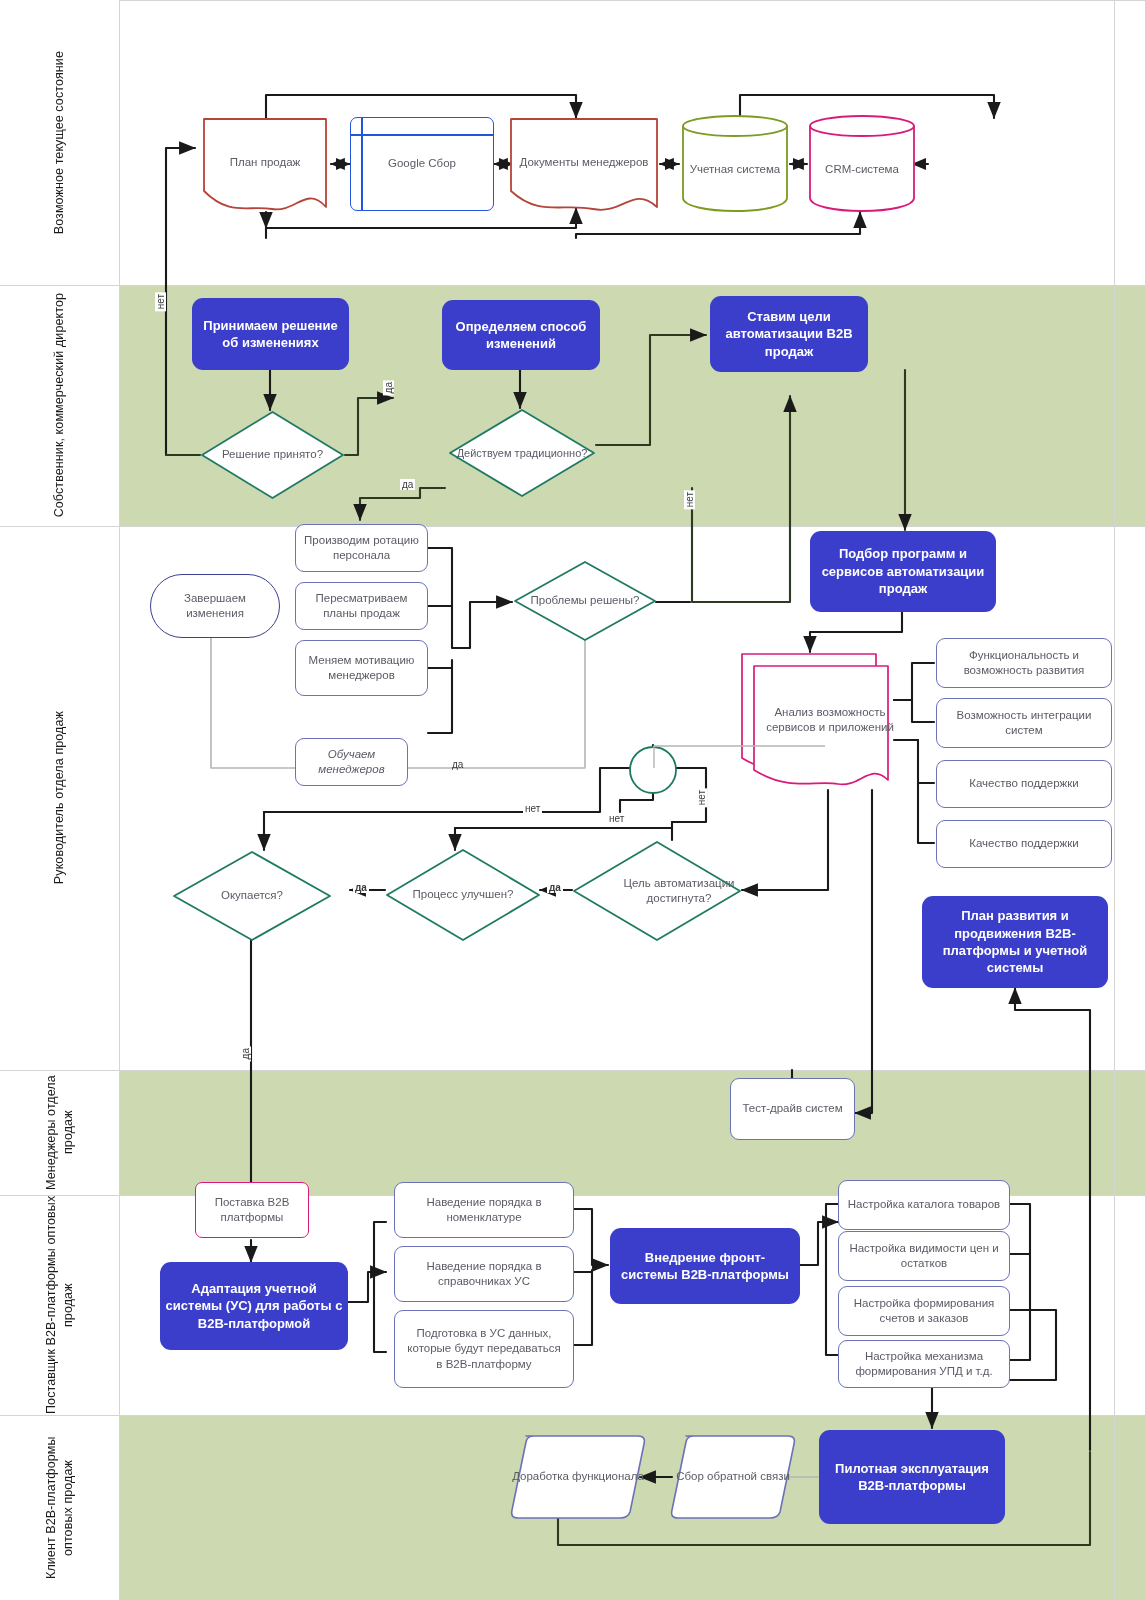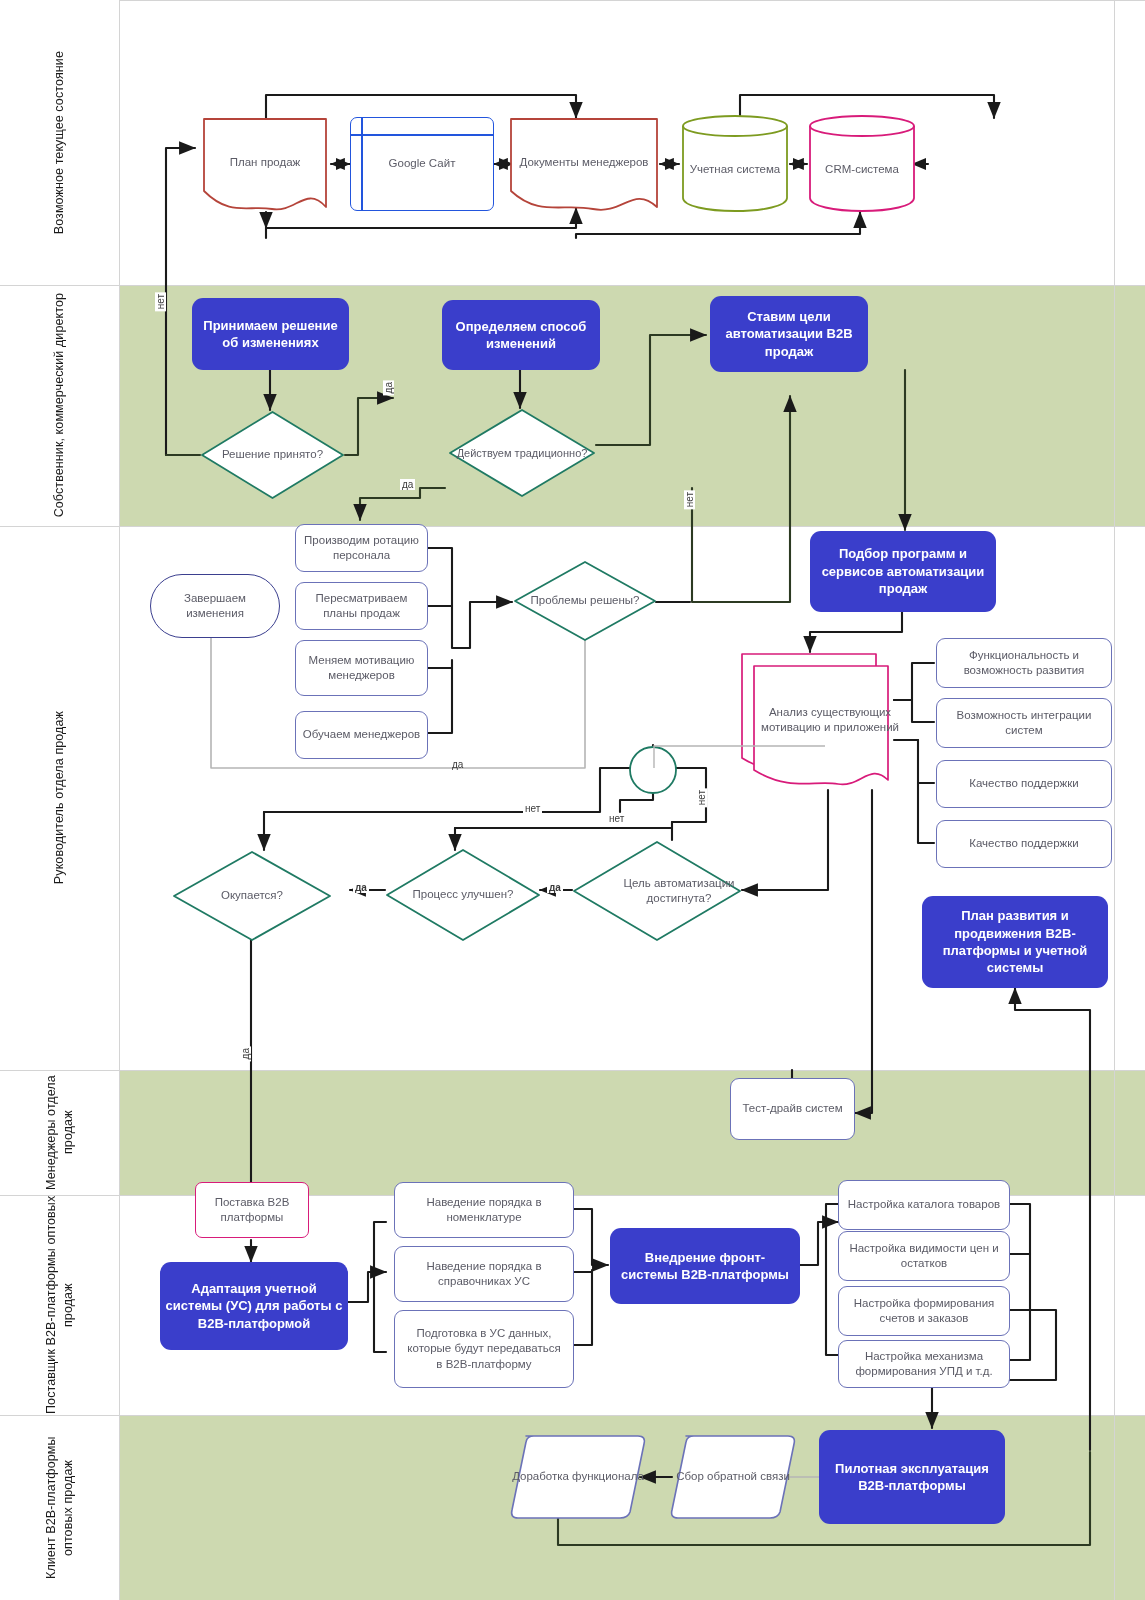--- a/index.html
+++ b/index.html
@@ -201,21 +201,21 @@
   <div class="shapewrap" style="left:198px;top:113px;width:134px;height:100px;">
     <svg width="134" height="100" viewBox="0 0 134 100">
       <path d="M6,6 H128 V94 C108,72 98,100 74,96 C50,92 32,104 6,78 Z" fill="#fff" stroke="#b5443a" stroke-width="1.8" stroke-linejoin="round"></path>
     </svg>
     <div class="shapetext" style="padding-bottom:16px;">План продаж</div>
   </div>
 
   <div class="node site" style="left:350px;top:117px;width:144px;height:94px;border-color:#2255dd;">
     <div style="position:absolute;left:10px;top:0;bottom:0;width:1.6px;background:#2255dd;"></div>
     <div style="position:absolute;left:0;right:0;top:16px;height:1.6px;background:#2255dd;"></div>
-    <span>Google Сайт</span>
+    <span>Google Сбор</span>
   </div>
 
   <div class="shapewrap" style="left:505px;top:113px;width:158px;height:100px;">
     <svg width="158" height="100" viewBox="0 0 158 100">
       <path d="M6,6 H152 V94 C128,72 118,102 88,96 C58,90 34,104 6,78 Z" fill="#fff" stroke="#b5443a" stroke-width="1.8" stroke-linejoin="round"></path>
     </svg>
     <div class="shapetext" style="padding-bottom:16px;">Документы менеджеров</div>
   </div>
 
   <div class="shapewrap" style="left:679px;top:112px;width:112px;height:100px;">
@@ -263,21 +263,21 @@
 
   <div class="node proc" style="left:295px;top:524px;width:133px;height:48px;padding:0 6px;">
     <span>Производим ротацию персонала</span>
   </div>
   <div class="node proc" style="left:295px;top:582px;width:133px;height:48px;padding:0 6px;">
     <span>Пересматриваем планы продаж</span>
   </div>
   <div class="node proc" style="left:295px;top:640px;width:133px;height:56px;padding:0 6px;">
     <span>Меняем мотивацию менеджеров</span>
   </div>
-  <div class="node proc" style="left:295px;top:711px;width:133px;height:48px;padding:0 6px;">
+  <div class="node proc" style="left:295px;top:738px;width:113px;height:48px;padding:0 6px;font-style:italic;">
     <span>Обучаем менеджеров</span>
   </div>
 
   <div class="node ellipse" style="left:150px;top:574px;width:130px;height:64px;padding:0 10px;">
     <span>Завершаем изменения</span>
   </div>
 
   <div class="shapewrap" style="left:513px;top:560px;width:144px;height:82px;">
     <svg width="144" height="82" viewBox="0 0 144 82">
       <polygon points="72,2 142,41 72,80 2,41" fill="#fff" stroke="#1f7a63" stroke-width="1.8" stroke-linejoin="round"></polygon>
@@ -287,21 +287,21 @@
 
   <div class="node blue" style="left:810px;top:531px;width:186px;height:81px;padding:0 10px;">
     <span>Подбор программ и сервисов автоматизации продаж</span>
   </div>
 
   <div class="shapewrap" style="left:738px;top:648px;width:156px;height:144px;">
     <svg width="156" height="144" viewBox="0 0 156 144">
       <path d="M4,6 H138 V120 C120,102 110,128 88,124 C64,120 40,132 4,110 Z" fill="#fff" stroke="#d81b7a" stroke-width="1.7" stroke-linejoin="round"></path>
       <path d="M16,18 H150 V132 C132,114 122,140 100,136 C76,132 52,144 16,122 Z" fill="#fff" stroke="#d81b7a" stroke-width="1.7" stroke-linejoin="round"></path>
     </svg>
-    <div class="shapetext" style="padding-left:14px;padding-bottom:14px;">Анализ существующих мотивацию и приложений</div>
+    <div class="shapetext" style="padding-left:14px;padding-bottom:14px;">Анализ возможность сервисов и приложений</div>
   </div>
 
   <div class="node plainrect" style="left:936px;top:638px;width:176px;height:50px;padding:0 8px;">
     <span>Функциональность и возможность развития</span>
   </div>
   <div class="node plainrect" style="left:936px;top:698px;width:176px;height:50px;padding:0 8px;">
     <span>Возможность интеграции систем</span>
   </div>
   <div class="node plainrect" style="left:936px;top:760px;width:176px;height:48px;padding:0 8px;">
     <span>Качество поддержки</span>

